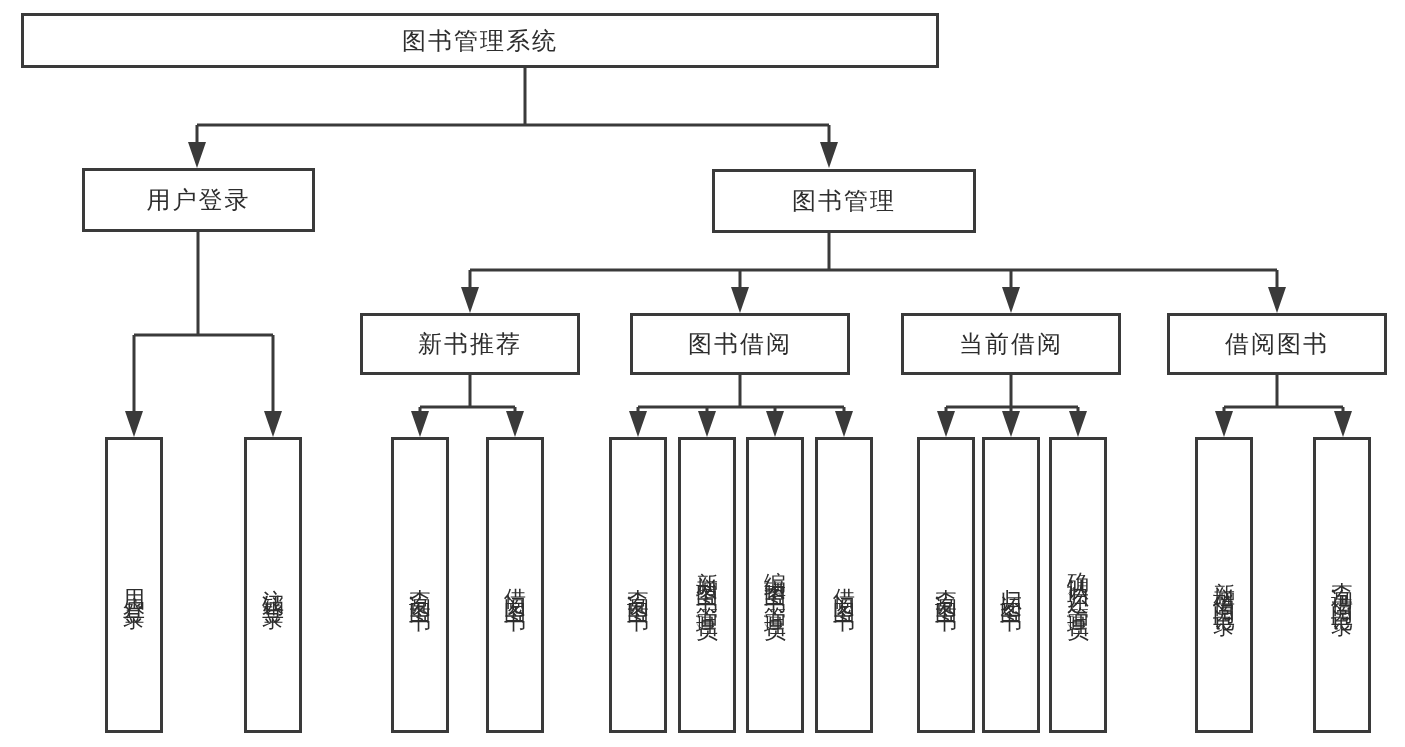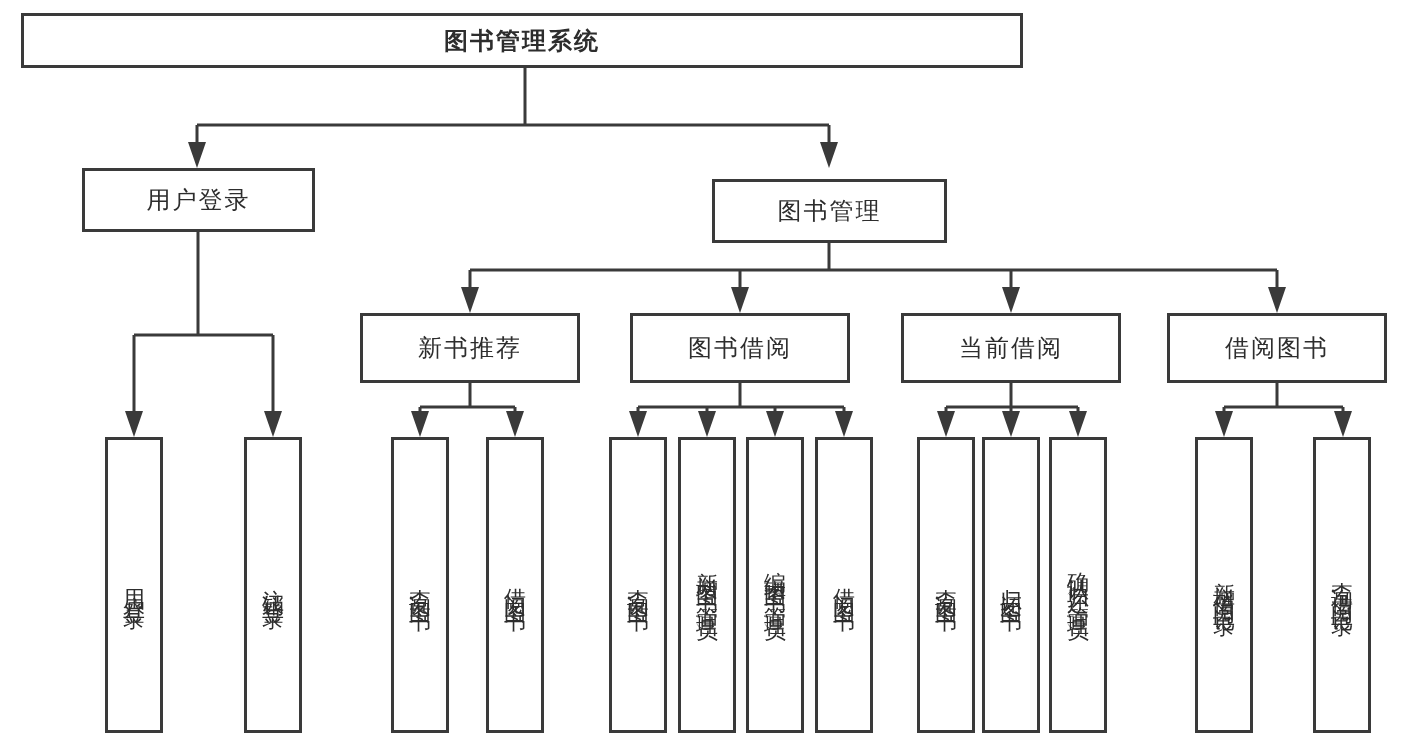--- a/index.html
+++ b/index.html
@@ -7,24 +7,24 @@
   }
   html,body{margin:0;padding:0;background:var(--background);}
   body{font-family:"Liberation Sans","DejaVu Sans",sans-serif;color:var(--text);}
   .stage{position:relative;width:1405px;height:747px;background:var(--background);overflow:hidden;}
   .connectors{position:absolute;left:0;top:0;width:1405px;height:747px;}
   .node{
     position:absolute;box-sizing:border-box;border:3px solid var(--line);
     background:#fff;display:flex;align-items:center;justify-content:center;
     font-size:24px;letter-spacing:2px;color:var(--text);
   }
-  .n-root{left:21px;top:13px;width:1002px;height:55px;font-weight:bold;}
+  .n-root{left:21px;top:13px;width:918px;height:55px;}
   .n-user-login{left:82px;top:168px;width:233px;height:64px;}
-  .n-book-mgmt{left:712px;top:179px;width:235px;height:64px;}
-  .lvl3{top:313px;width:220px;height:70px;}
+  .n-book-mgmt{left:712px;top:169px;width:264px;height:64px;}
+  .lvl3{top:313px;width:220px;height:62px;}
   .n-newbook{left:360px;}
   .n-bookborrow{left:630px;}
   .n-currentborrow{left:901px;}
   .n-records{left:1167px;}
   .leaf{
     position:absolute;top:437px;width:58px;height:296px;box-sizing:border-box;
     border:3px solid var(--line);background:#fff;
     display:flex;align-items:center;justify-content:center;
   }
   .leaf span{

